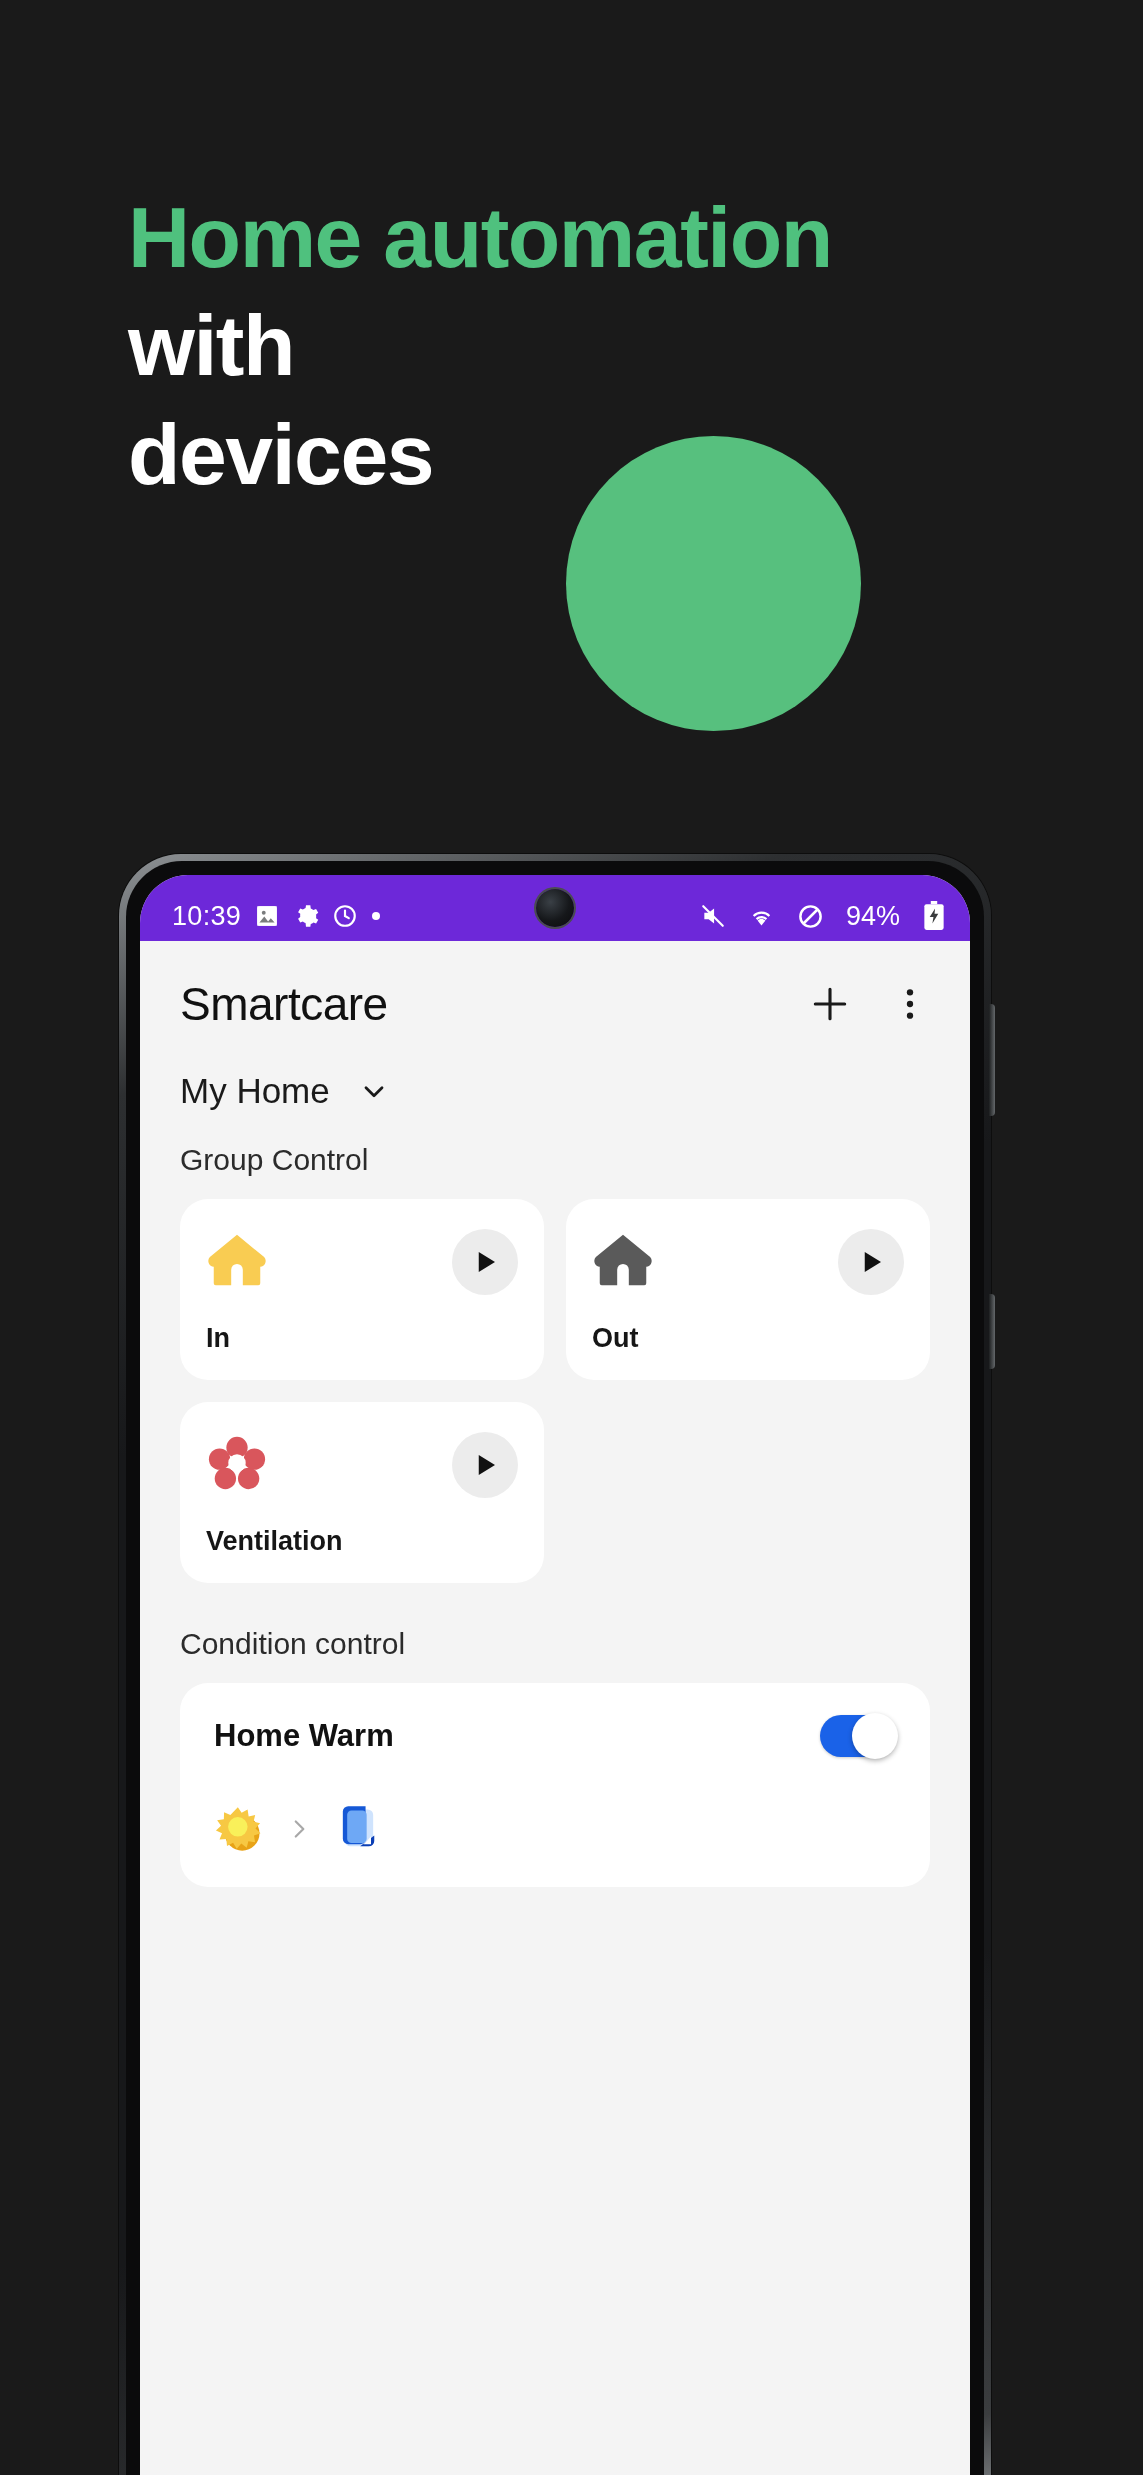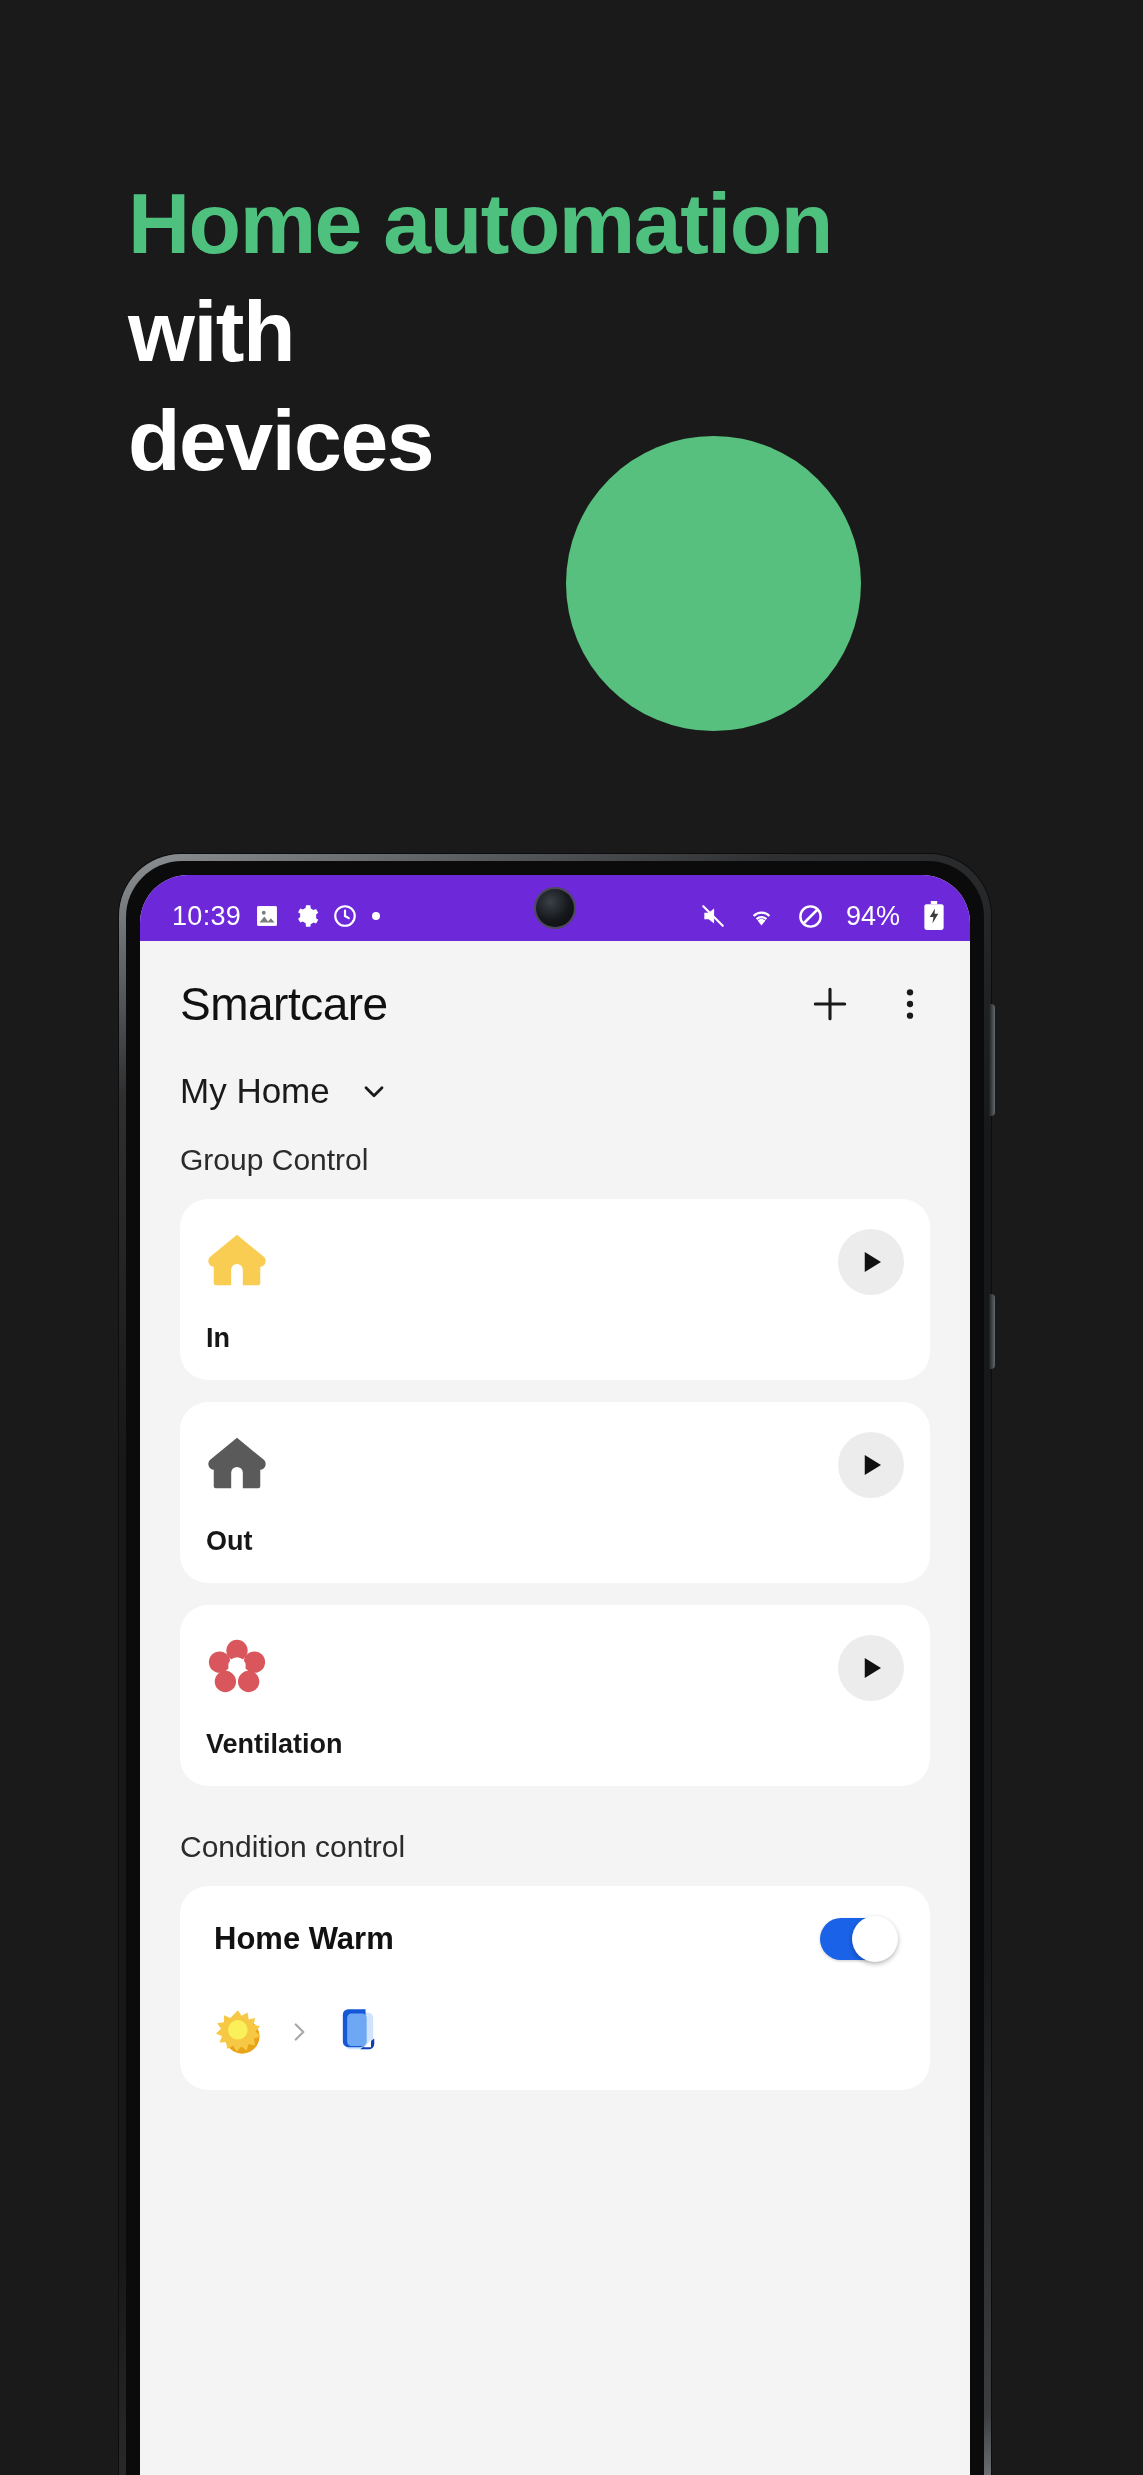--- a/index.html
+++ b/index.html
@@ -8,21 +8,21 @@
     background:#1a1a1a;
     font-family:"Liberation Sans", sans-serif;
     overflow:hidden;
     position:relative;
   }
 
   
   .promo {
     position:absolute;
     left:128px;
-    top:180px;
+    top:194px;
     width:900px;
     z-index:4;
   }
   .promo-line {
     font-size:86px;
     line-height:1.0;
     font-weight:bold;
     letter-spacing:-1.5px;
     white-space:nowrap;
     margin-bottom:22px;
@@ -133,21 +133,21 @@
   .section-title {
     font-size:30px;
     color:#2b2b2b;
     padding:32px 40px 0 40px;
     font-weight:400;
   }
 
   
   .group-grid {
     display:grid;
-    grid-template-columns:1fr;
+    grid-template-columns:1fr 1fr;
     gap:22px;
     padding:22px 40px 0 40px;
   }
   .group-card {
     background:#ffffff;
     border-radius:28px;
     padding:30px 26px 26px 26px;
     min-height:172px;
     display:flex;
     flex-direction:column;

